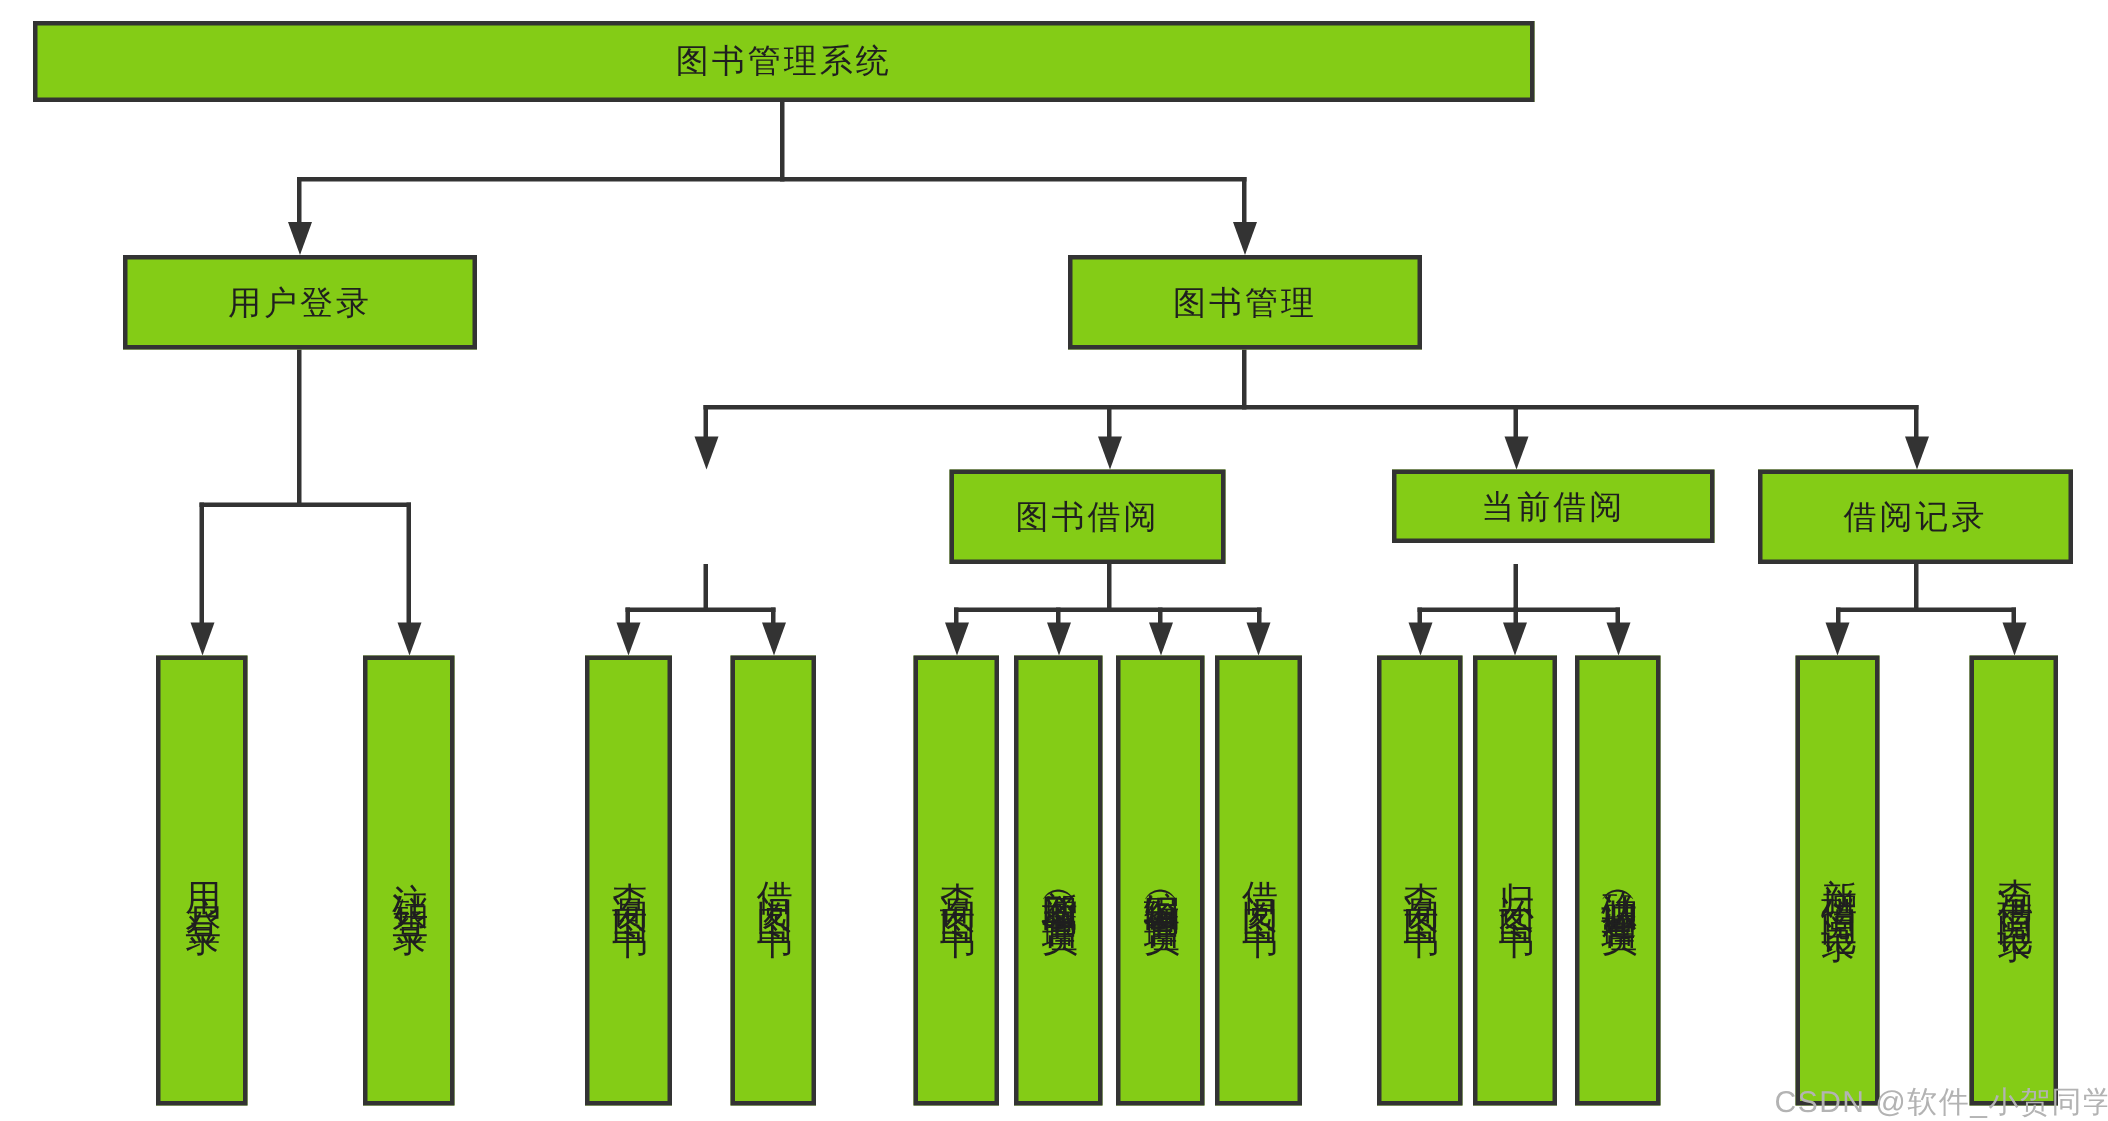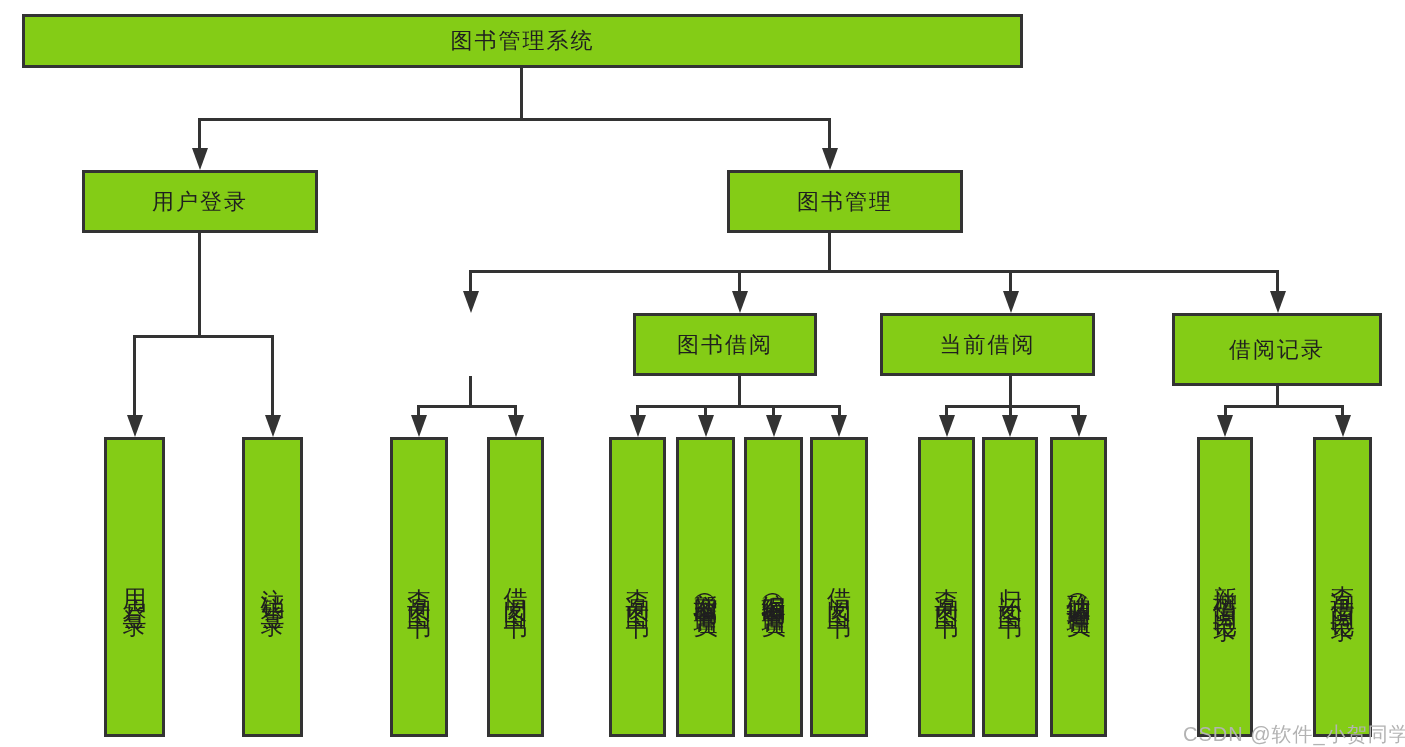--- a/index.html
+++ b/index.html
@@ -77,21 +77,21 @@
   <div class="line" style="left:520px; top:68px; width:3px; height:53px;"></div>
   <div class="line" style="left:198px; top:118px; width:633px; height:3px;"></div>
   <div class="line" style="left:198px; top:118px; width:3px; height:35px;"></div>
   <div class="arrow" style="left:192px; top:148px;"></div>
   <div class="line" style="left:828px; top:118px; width:3px; height:35px;"></div>
   <div class="arrow" style="left:822px; top:148px;"></div>
 
   <div class="box hbox" style="left:82px; top:170px; width:236px; height:63px;">
     <span>用户登录</span>
   </div>
-  <div class="box hbox" style="left:727px; top:170px; width:236px; height:63px;">
+  <div class="box hbox" style="left:712px; top:170px; width:236px; height:63px;">
     <span>图书管理</span>
   </div>
 
   <div class="line" style="left:198px; top:233px; width:3px; height:105px;"></div>
   <div class="line" style="left:133px; top:335px; width:141px; height:3px;"></div>
   <div class="line" style="left:133px; top:335px; width:3px; height:90px;"></div>
   <div class="arrow" style="left:127px; top:415px;"></div>
   <div class="line" style="left:271px; top:335px; width:3px; height:90px;"></div>
   <div class="arrow" style="left:265px; top:415px;"></div>
 
@@ -102,24 +102,24 @@
   <div class="line" style="left:738px; top:270px; width:3px; height:26px;"></div>
   <div class="arrow" style="left:732px; top:291px;"></div>
   <div class="line" style="left:1009px; top:270px; width:3px; height:26px;"></div>
   <div class="arrow" style="left:1003px; top:291px;"></div>
   <div class="line" style="left:1276px; top:270px; width:3px; height:26px;"></div>
   <div class="arrow" style="left:1270px; top:291px;"></div>
 
   <div class="box hbox" style="left:633px; top:313px; width:184px; height:63px;">
     <span>图书借阅</span>
   </div>
-  <div class="box hbox" style="left:880px; top:313px; width:215px; height:63px;">
+  <div class="box hbox" style="left:928px; top:313px; width:215px; height:49px;">
     <span>当前借阅</span>
   </div>
-  <div class="box hbox" style="left:1172px; top:313px; width:210px; height:73px;">
+  <div class="box hbox" style="left:1172px; top:313px; width:210px; height:63px;">
     <span>借阅记录</span>
   </div>
 
   <div class="line" style="left:469px; top:376px; width:3px; height:32px;"></div>
   <div class="line" style="left:417px; top:405px; width:100px; height:3px;"></div>
   <div class="line" style="left:417px; top:405px; width:3px; height:20px;"></div>
   <div class="arrow" style="left:411px; top:415px;"></div>
   <div class="line" style="left:514px; top:405px; width:3px; height:20px;"></div>
   <div class="arrow" style="left:508px; top:415px;"></div>
 

